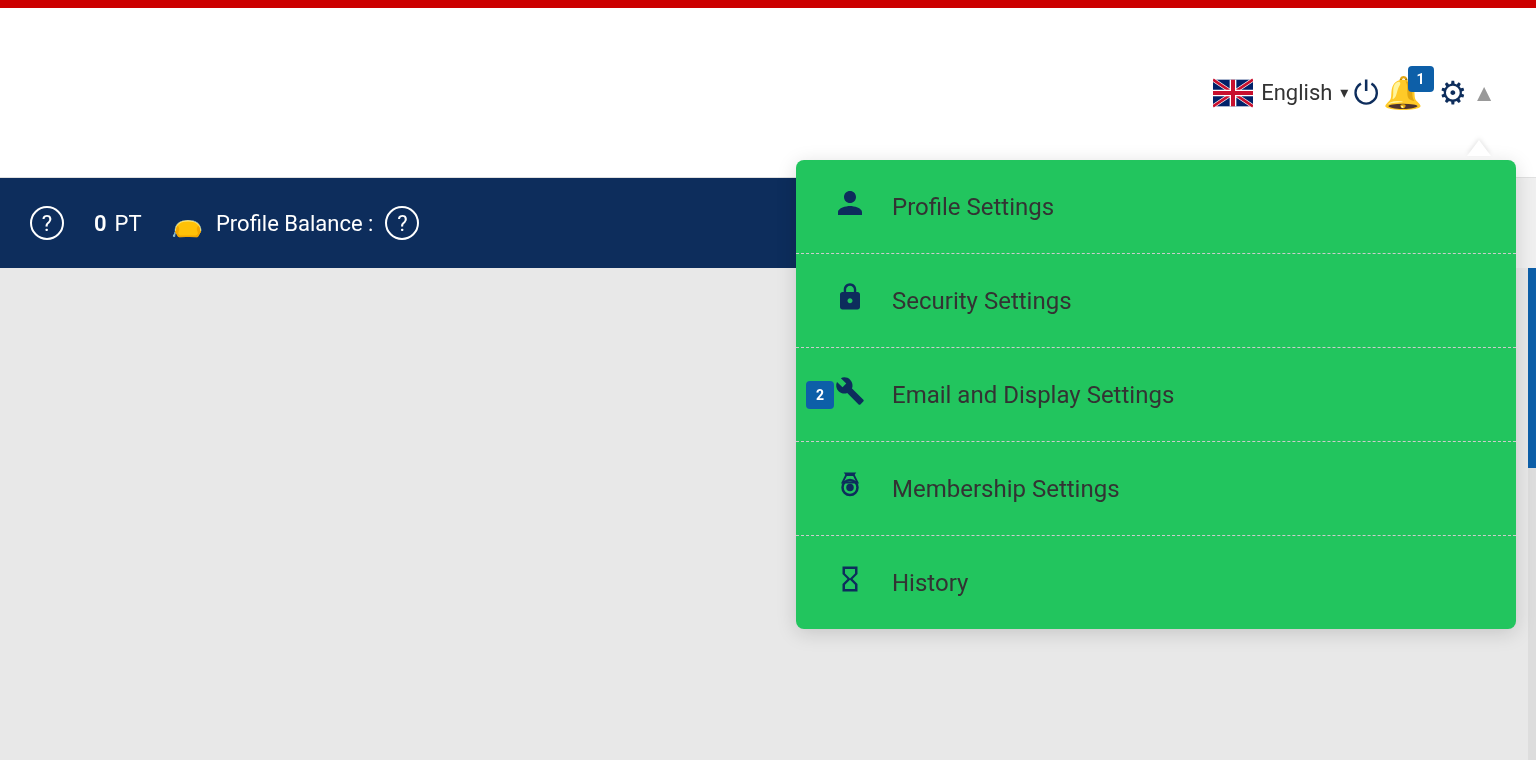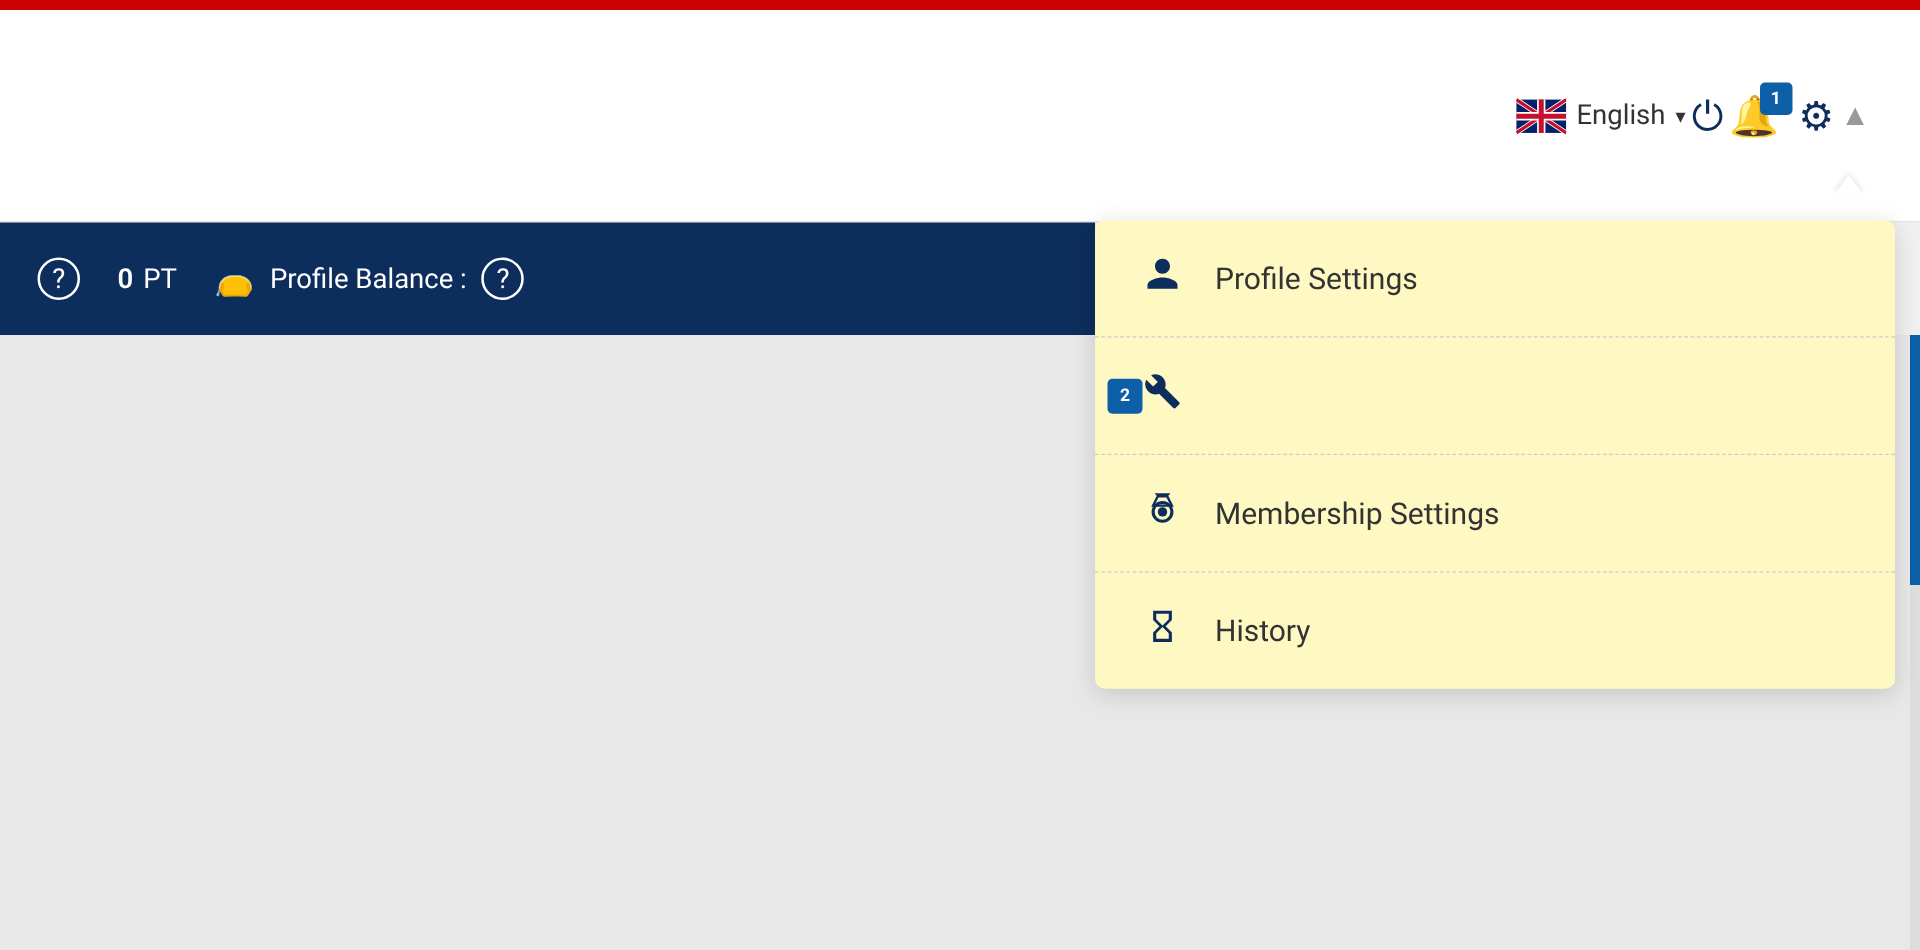--- a/index.html
+++ b/index.html
@@ -182,24 +182,24 @@
       top: 268px;
       left: 0;
       width: 100%;
       height: 492px;
       background: #e8e8e8;
     }
 
     
     .dropdown-menu {
       position: absolute;
-      top: 176px;
+      top: 160px;
       right: 20px;
-      width: 640px;
-      background: #fef9c3;
+      width: 720px;
+      background: #22c55e;
       border-radius: 8px;
       box-shadow: 0 4px 20px rgba(0,0,0,0.15);
       z-index: 100;
       overflow: hidden;
     }
 
     .dropdown-arrow {
       position: absolute;
       top: 140px;
       right: 45px;
@@ -344,24 +344,31 @@
 
 <div class="dropdown-menu">
 
 <div class="menu-item">
       <span class="menu-item-icon"><svg viewBox="0 0 24 24" fill="currentColor" width="30" height="30">
           <path d="M12 12c2.7 0 4.8-2.1 4.8-4.8S14.7 2.4 12 2.4 7.2 4.5 7.2 7.2 9.3 12 12 12zm0 2.4c-3.2 0-9.6 1.6-9.6 4.8v2.4h19.2v-2.4c0-3.2-6.4-4.8-9.6-4.8z"></path>
         </svg></span>
       <span class="menu-item-label">Profile Settings</span>
     </div>
     <div class="menu-item">
+      <span class="menu-item-icon"><svg viewBox="0 0 24 24" fill="currentColor" width="30" height="30">
+          <path d="M18 8h-1V6c0-2.76-2.24-5-5-5S7 3.24 7 6v2H6c-1.1 0-2 .9-2 2v10c0 1.1.9 2 2 2h12c1.1 0 2-.9 2-2V10c0-1.1-.9-2-2-2zm-6 9c-1.1 0-2-.9-2-2s.9-2 2-2 2 .9 2 2-.9 2-2 2zm3.1-9H8.9V6c0-1.71 1.39-3.1 3.1-3.1 1.71 0 3.1 1.39 3.1 3.1v2z"></path>
+        </svg></span>
+      <span class="menu-item-label">Security Settings</span>
+    </div>
+    <div class="menu-item">
       <div class="menu-badge">2</div>
       <span class="menu-item-icon"><svg viewBox="0 0 24 24" fill="currentColor" width="30" height="30">
           <path d="M22.7 19l-9.1-9.1c.9-2.3.4-5-1.5-6.9-2-2-5-2.4-7.4-1.3L9 6 6 9 1.6 4.7C.4 7.1.9 10.1 2.9 12.1c1.9 1.9 4.6 2.4 6.9 1.5l9.1 9.1c.4.4 1 .4 1.4 0l2.3-2.3c.5-.4.5-1.1.1-1.4z"></path>
         </svg></span>
+      <span class="menu-item-label">Email and Display Settings</span>
     </div>
     <div class="menu-item">
       <span class="menu-item-icon"><svg viewBox="0 0 24 24" fill="currentColor" width="30" height="30">
           <circle cx="12" cy="14" r="6" stroke="currentColor" stroke-width="2" fill="none"></circle>
           <circle cx="12" cy="14" r="3" fill="currentColor"></circle>
           <path d="M9 4l-3 6h12l-3-6H9z" fill="none" stroke="currentColor" stroke-width="1.5"></path>
           <path d="M8.5 4L7 2h10l-1.5 2h-7z" fill="currentColor"></path>
         </svg></span>
       <span class="menu-item-label">Membership Settings</span>
     </div>

